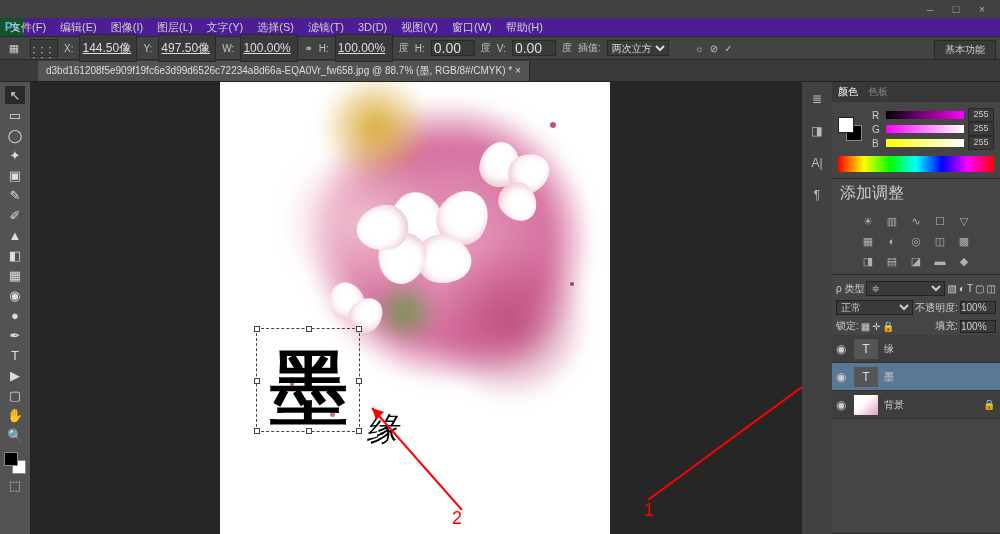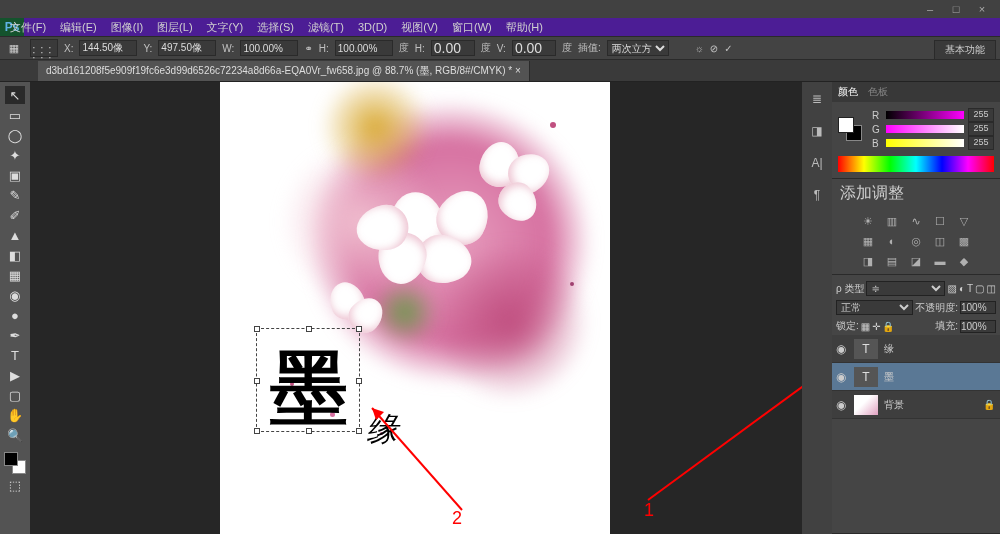--- a/index.html
+++ b/index.html
@@ -13,21 +13,21 @@
 
 .menubar { height: 18px; background: #4c1d95; display: flex; align-items: center; padding-left: 4px; gap: 2px; }
 .menubar span { padding: 2px 6px; font-size: 11px; color: #d0d0d0; cursor: default; }
 
 .optbar { height: 24px; background: #434343; border-top: 1px solid #2a2a2a; border-bottom: 1px solid #2a2a2a; display: flex; align-items: center; padding: 0 4px; gap: 6px; position: relative; }
 .optbar .tool-ind { width: 20px; height: 18px; display: flex; align-items: center; justify-content: center; }
 .optbar .pinpoints { width: 28px; height: 18px; background: #3a3a3a; border: 1px solid #2a2a2a; display: flex; flex-wrap: wrap; padding: 1px; }
 .optbar .pinpoints div { width: 8px; height: 5px; }
 .optbar .label { font-size: 10px; color: #c0c0c0; }
 .optbar input.num { width: 44px; height: 16px; background: #3a3a3a; border: 1px solid #2a2a2a; color: #ddd; font-size: 14px; padding: 0 2px; }
-.optbar input.numw { width: 58px; height: 16px; background: #3a3a3a; border: 1px solid #2a2a2a; color: #ddd; font-size: 10px; padding: 0 2px; }
+.optbar input.numw { width: 58px; height: 28px; background: #3a3a3a; border: 1px solid #2a2a2a; color: #ddd; font-size: 12px; padding: 0 2px; text-decoration: underline; }
 .optbar select { background: #3a3a3a; border: 1px solid #2a2a2a; color: #ddd; font-size: 10px; height: 16px; }
 .optbar .right-btn { position: absolute; right: 4px; top: 3px; padding: 2px 10px; background: #3a3a3a; border: 1px solid #2a2a2a; font-size: 10px; }
 
 .tabrow { height: 22px; background: #3a3a3a; border-bottom: 1px solid #222; display: flex; align-items: center; padding-left: 38px; }
 .tabrow .tab { padding: 3px 8px; background: #535353; font-size: 10px; color: #ddd; border-right: 1px solid #2a2a2a; }
 
 .workspace { position: absolute; top: 82px; left: 0; right: 0; bottom: 0; display: flex; }
 
 .tools-left { width: 30px; background: #535353; display: flex; flex-direction: column; align-items: center; padding-top: 4px; gap: 2px; }
 .tools-left .tool { width: 20px; height: 18px; display: flex; align-items: center; justify-content: center; color: #ddd; font-size: 13px; cursor: pointer; }

